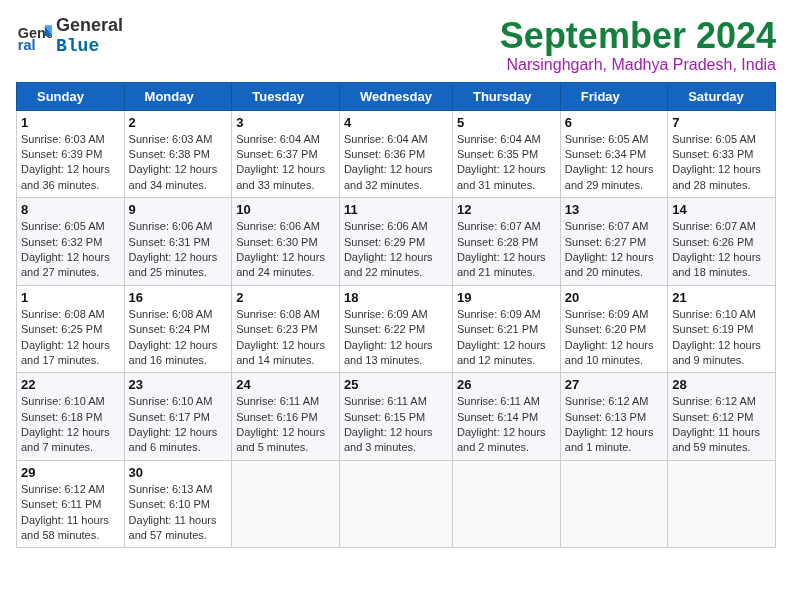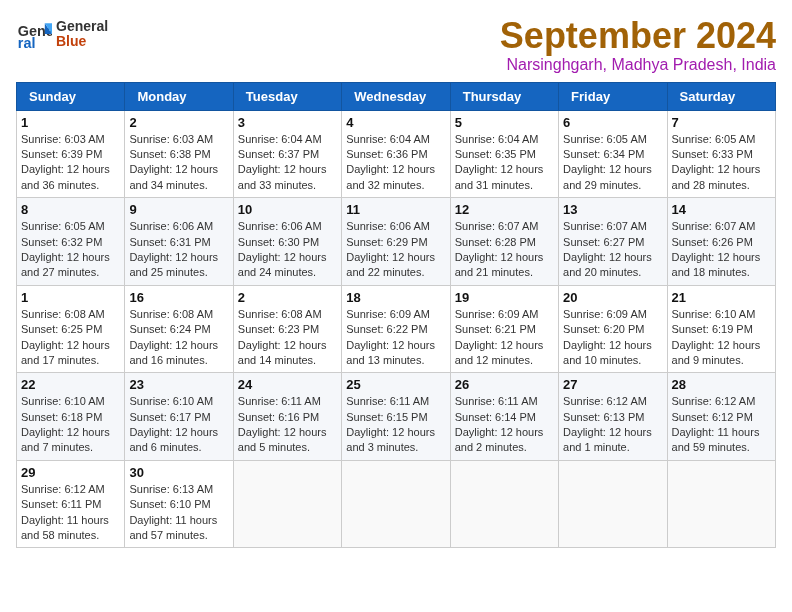--- a/index.html
+++ b/index.html
@@ -15,56 +15,57 @@
       align-items: flex-start;
       justify-content: space-between;
       margin-bottom: 4px;
     }
     .logo {
       display: flex;
       align-items: center;
       gap: 4px;
     }
     .logo-text {
-      font-size: 14px;
+      font-size: 18px;
       font-weight: bold;
       color: #333;
       line-height: 1.1;
     }
     .logo-text span {
-      color: #c2410c;
+      color: #0369a1;
+      font-family: Liberation Mono, monospace;
     }
     .logo-icon {
       width: 36px;
       height: 36px;
     }
     .title-block {
       text-align: right;
     }
     .month-year {
       font-size: 36px;
       font-weight: bold;
-      color: #a16207;
+      color: #15803d;
       line-height: 1.1;
     }
     .location {
       font-size: 16px;
       color: #a21caf;
     }
     .calendar {
       width: 100%;
       border-collapse: collapse;
       margin-top: 8px;
     }
     .calendar thead th {
       background: #1565c0;
       color: #fff;
       font-size: 13px;
       font-weight: bold;
-      padding: 6px 12px;
+      padding: 6px 20px;
       text-align: left;
       border: 1px solid #1255a0;
     }
     .calendar tbody td {
       border: 1px solid #ccc;
       vertical-align: top;
       padding: 4px 4px;
       width: 108px;
       min-height: 80px;
       font-size: 10px;

